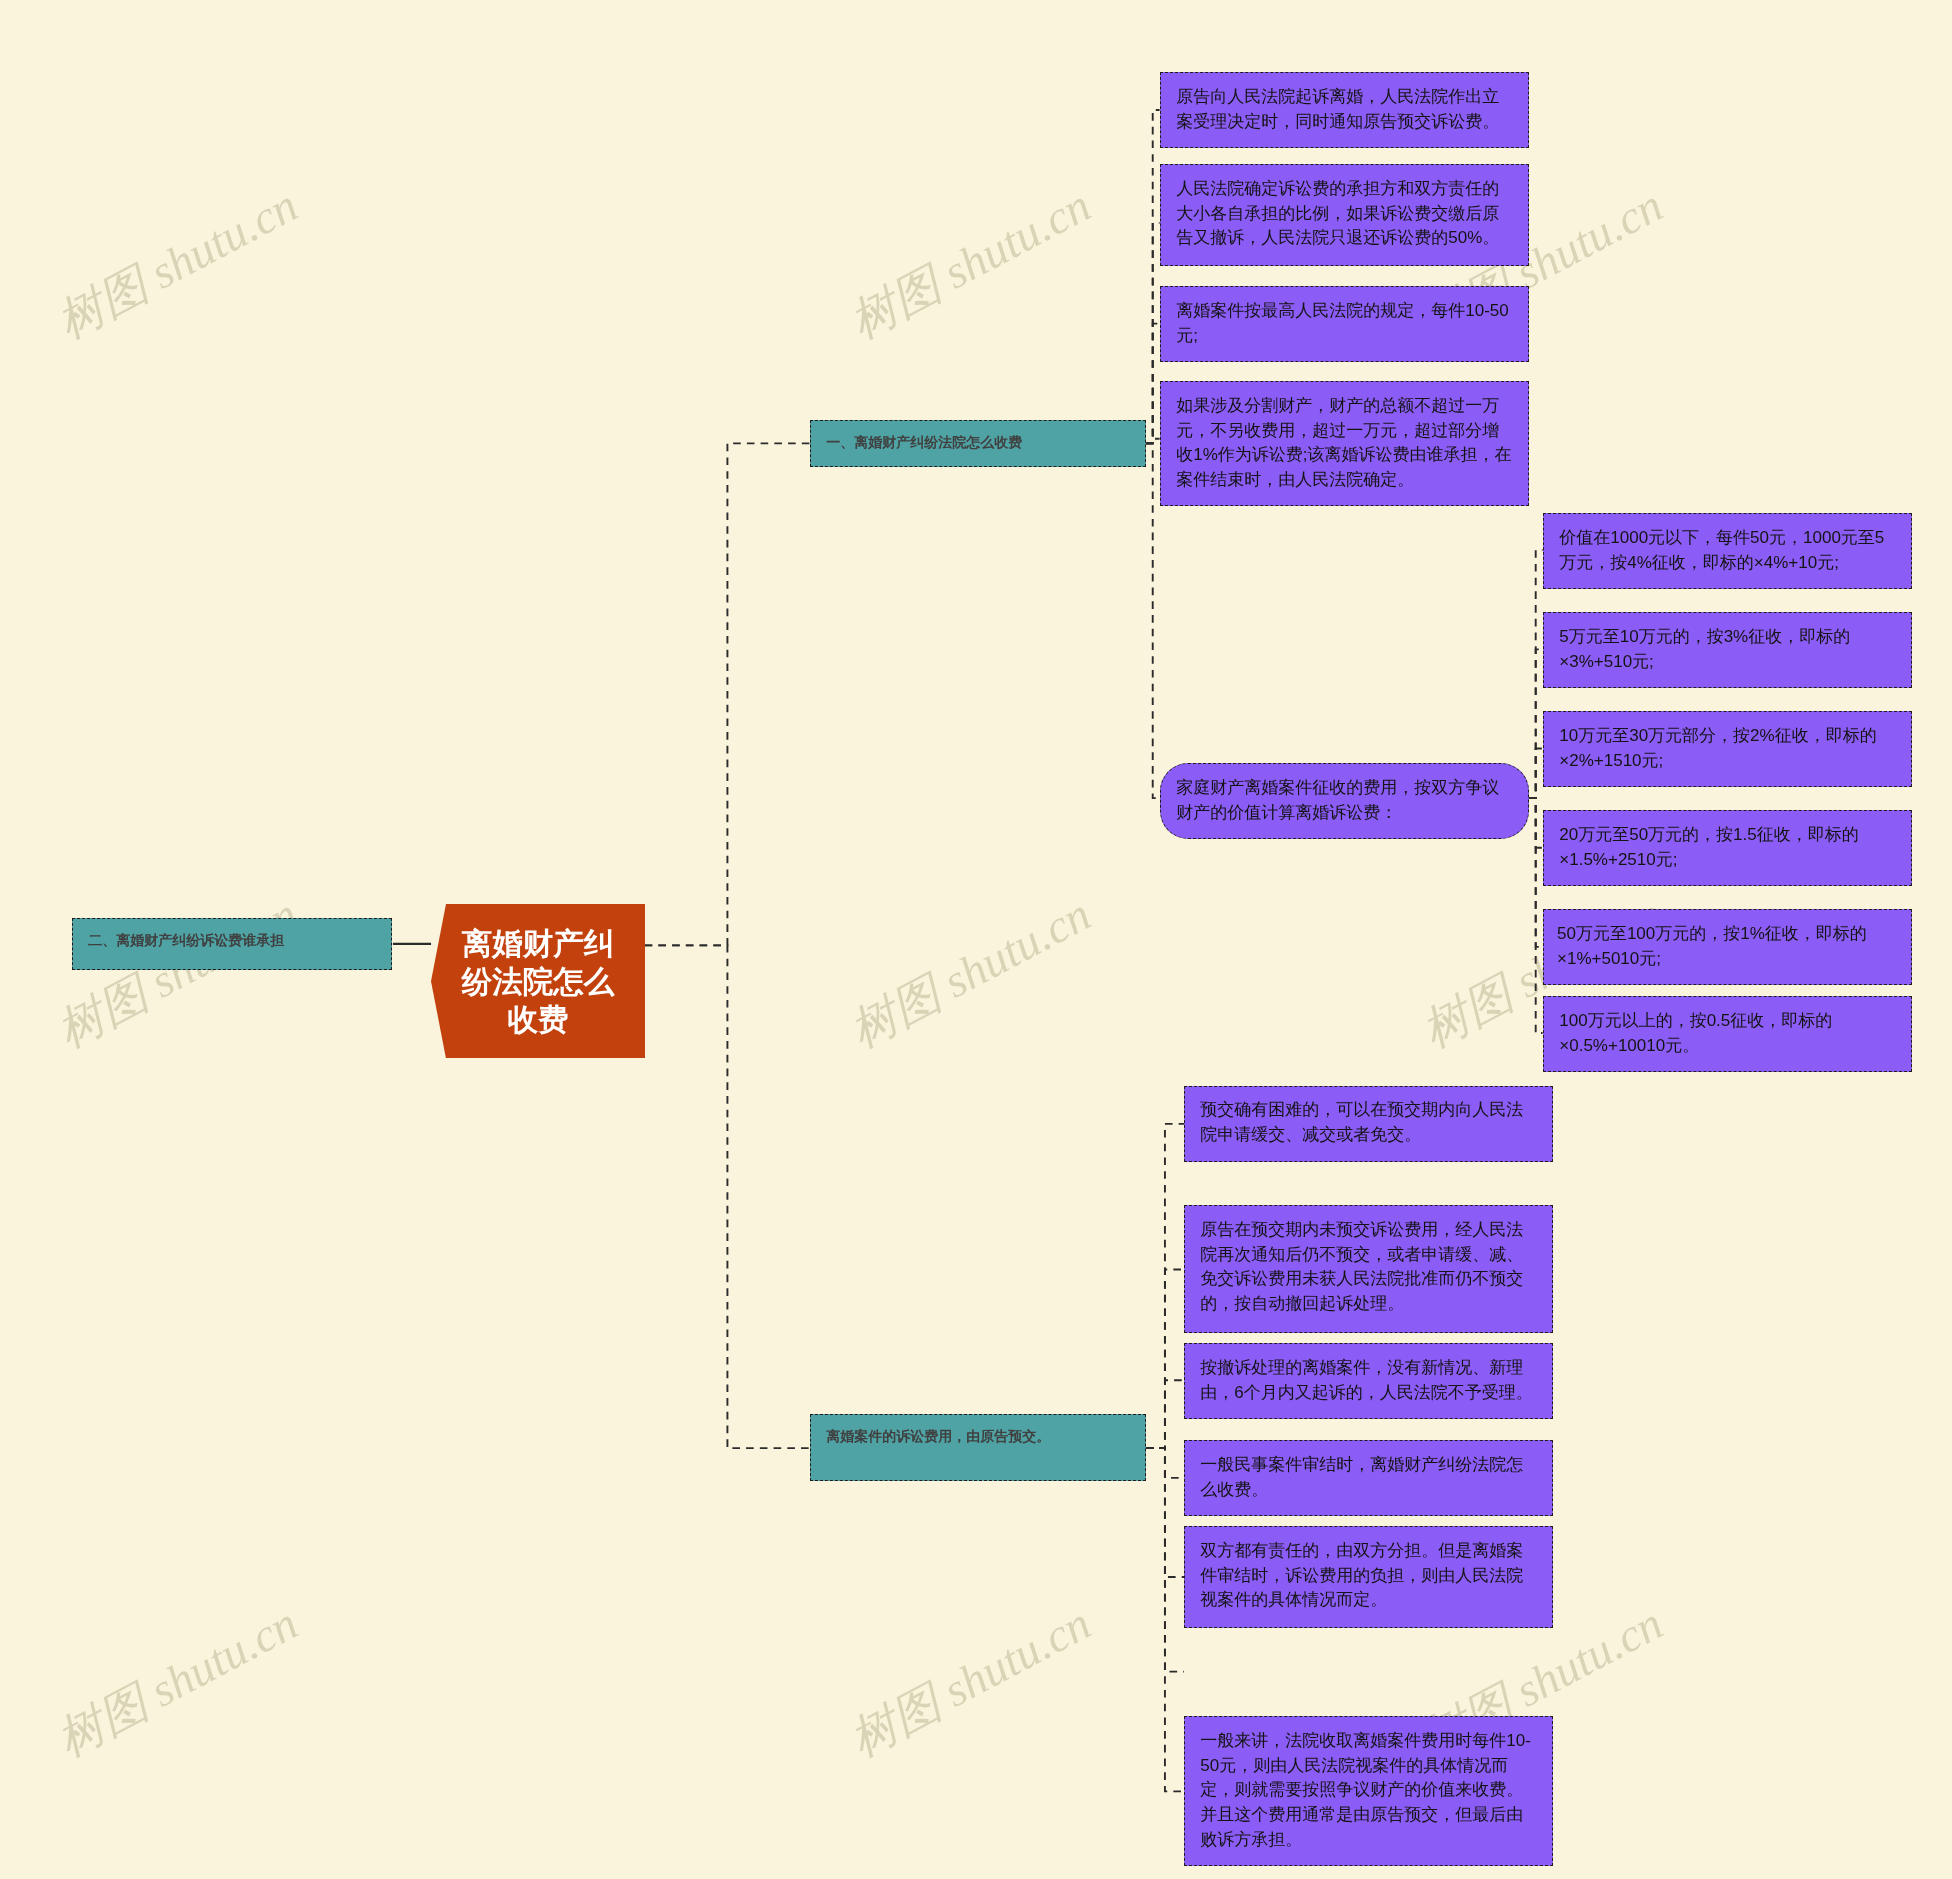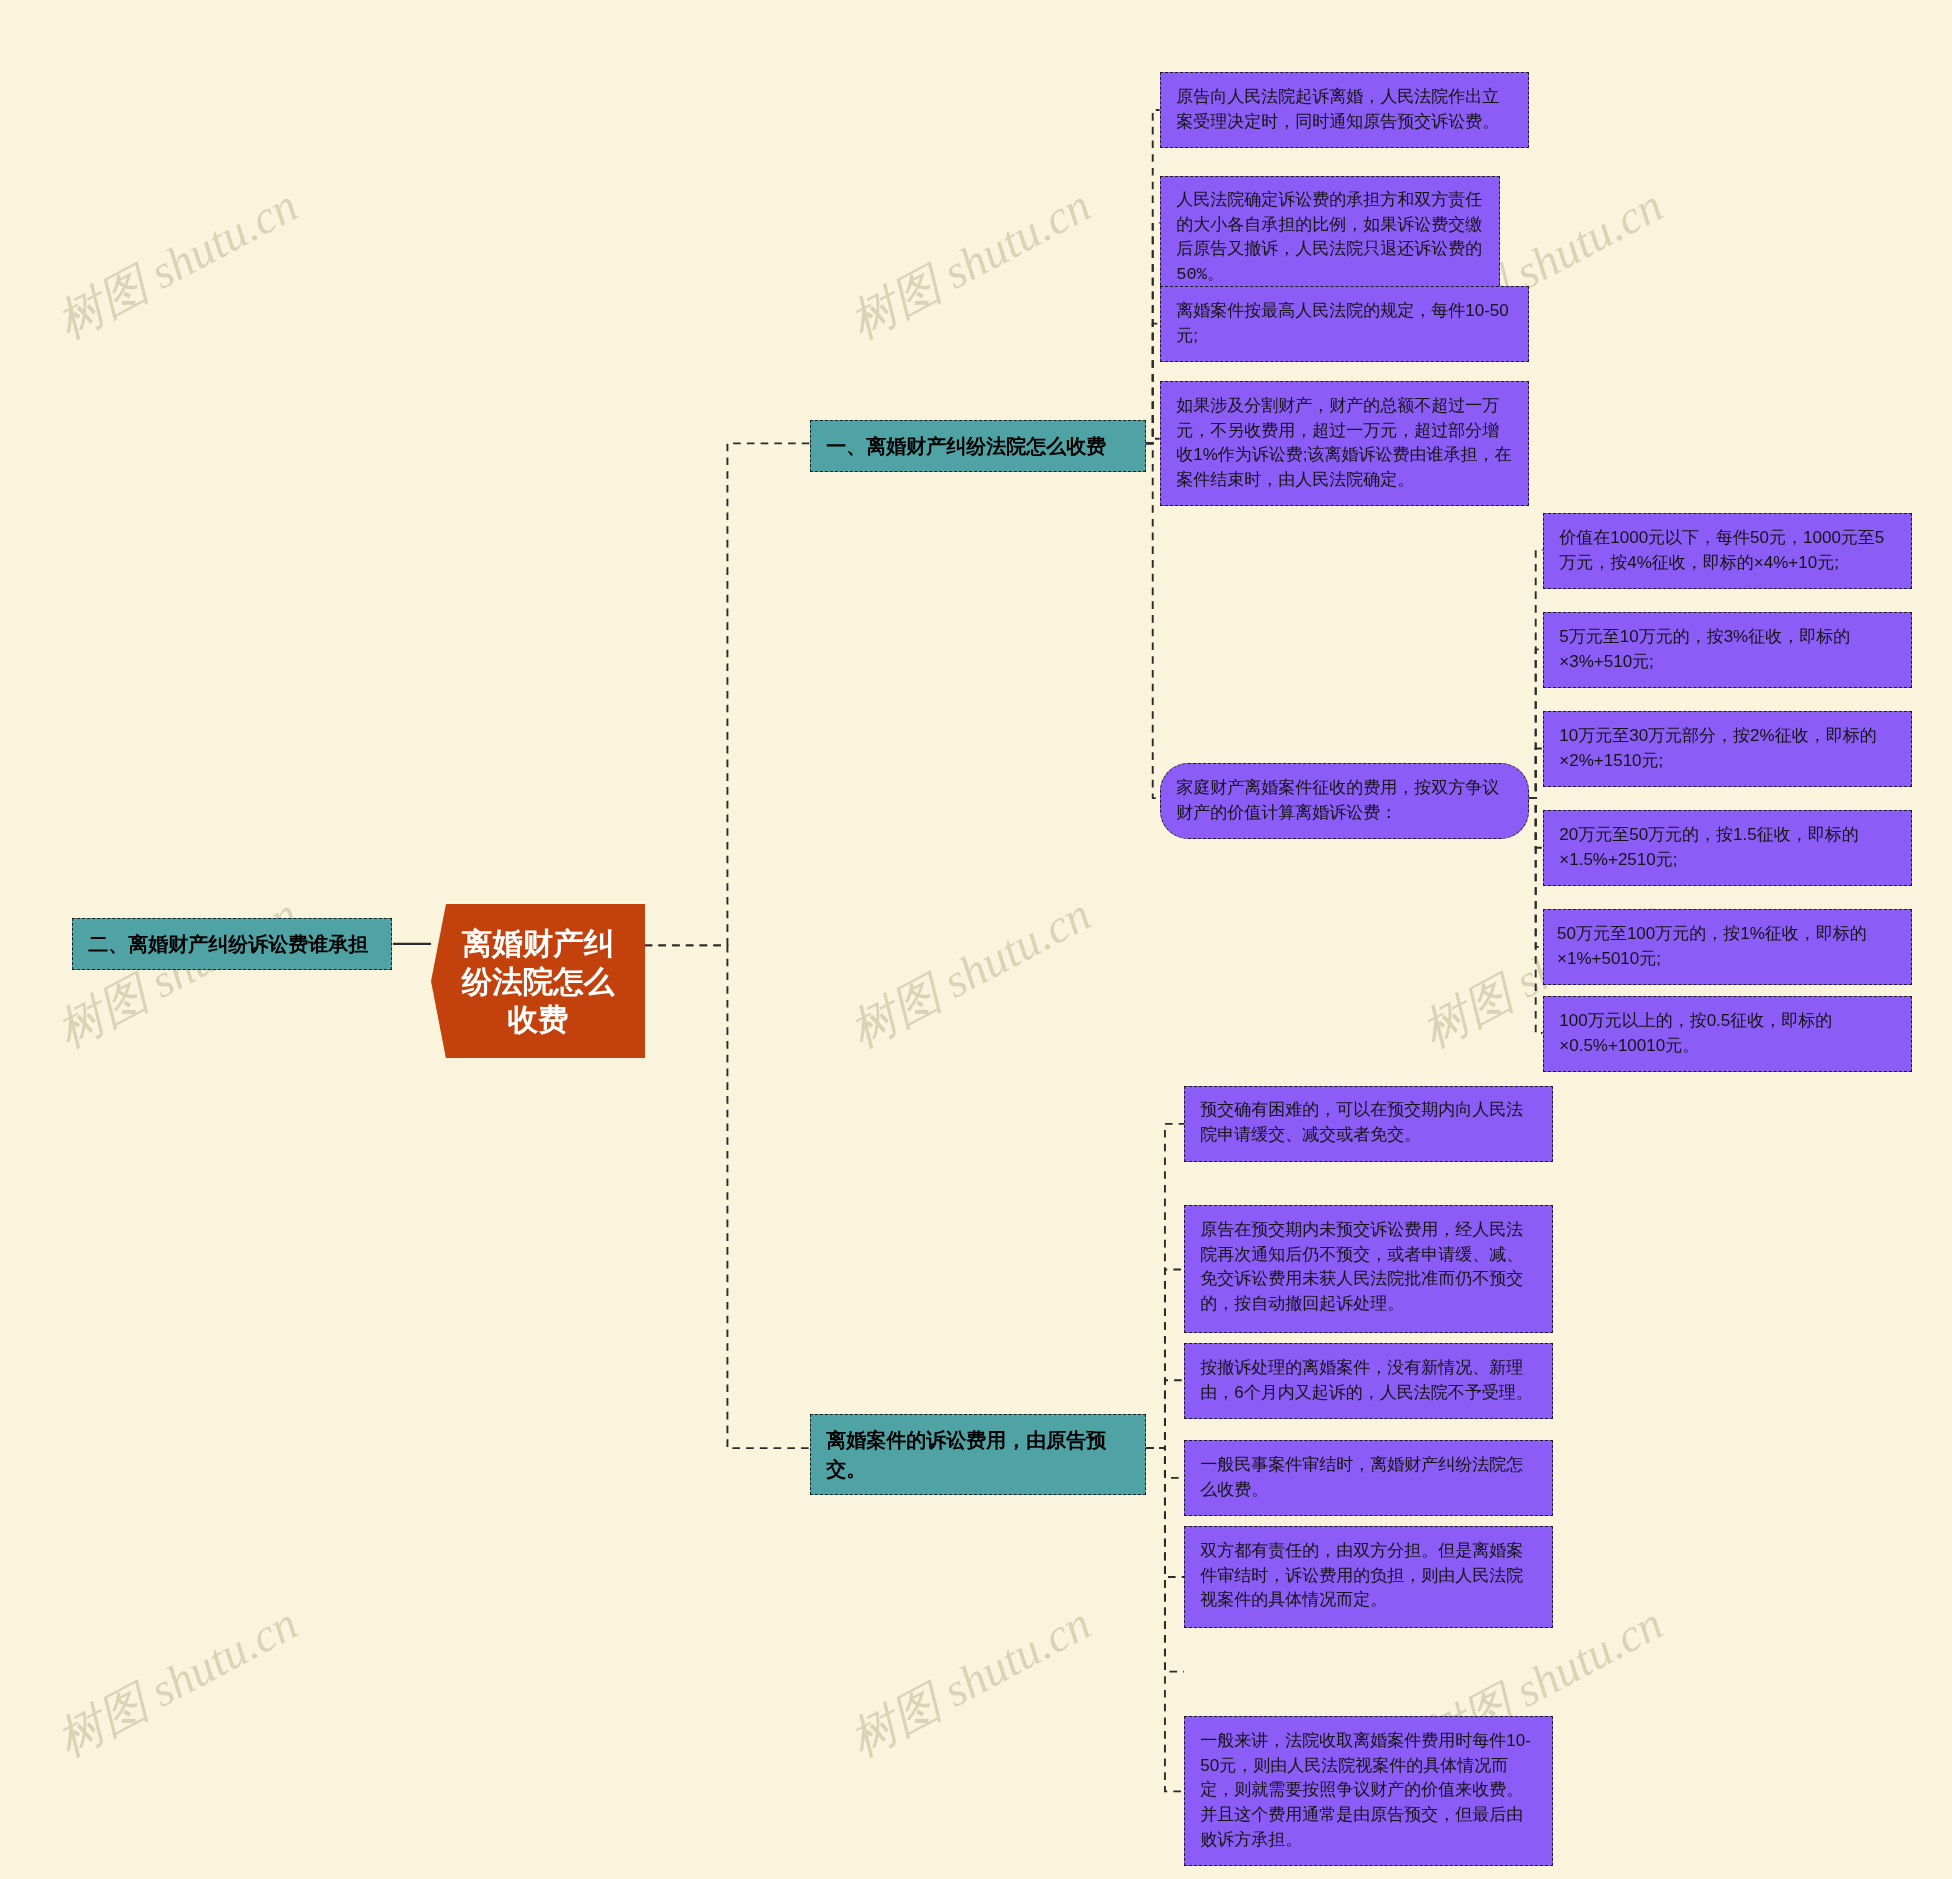--- a/index.html
+++ b/index.html
@@ -59,23 +59,23 @@
     font-size: 30.5px;
     font-weight: 600;
     text-align: center;
     padding: 20px 23px;
     line-height: 1.25;
     clip-path: polygon(0% 50%, 7% 0%, 100% 0%, 100% 100%, 7% 100%);
   }
 
   .node.branch {
     background: #4fa3a5;
-    font-size: 20px;
+    font-size: 14px;
     font-weight: 600;
-    color: #000000;
+    color: #404040;
     padding: 10.7px 15.3px;
   }
 
   .node.leaf {
     background: #8b5cf6;
     font-size: 17px;
     font-weight: 500;
     color: #141414;
     padding: 12.2px 15.3px;
   }
@@ -118,21 +118,21 @@
     <path d="M 1502 1898 H 1527 V 2191 H 1552" fill="none" stroke="#2b2b2b" stroke-width="2.5" stroke-dasharray="10 8"></path>
     <path d="M 1502 1898 H 1527 V 2348 H 1552" fill="none" stroke="#2b2b2b" stroke-width="2.5" stroke-dasharray="10 8"></path>
   </svg>
 
 <div id="mindmap">
     <div class="node root" style="left: 431px; top: 904px; width: 214px; min-height: 82px;"><span>离婚财产纠纷法院怎么收费</span></div>
     <div class="node branch" style="left: 72px; top: 918px; width: 320px; min-height: 52px;"><span>二、离婚财产纠纷诉讼费谁承担</span></div>
     <div class="node branch" style="left: 810px; top: 420px; width: 336px; min-height: 47px;"><span>一、离婚财产纠纷法院怎么收费</span></div>
     <div class="node branch" style="left: 810px; top: 1414px; width: 336px; min-height: 67px;"><span>离婚案件的诉讼费用，由原告预交。</span></div>
     <div class="node leaf" style="left: 1160px; top: 72px; width: 369px; min-height: 75px;"><span>原告向人民法院起诉离婚，人民法院作出立案受理决定时，同时通知原告预交诉讼费。</span></div>
-    <div class="node leaf" style="left: 1160px; top: 176px; width: 340px; min-height: 102px; font-family: Liberation Mono, monospace;"><span>人民法院确定诉讼费的承担方和双方责任的大小各自承担的比例，如果诉讼费交缴后原告又撤诉，人民法院只退还诉讼费的50%。</span></div>
+    <div class="node leaf" style="left: 1160px; top: 164px; width: 369px; min-height: 102px;"><span>人民法院确定诉讼费的承担方和双方责任的大小各自承担的比例，如果诉讼费交缴后原告又撤诉，人民法院只退还诉讼费的50%。</span></div>
     <div class="node leaf" style="left: 1160px; top: 286px; width: 369px; min-height: 75px;"><span>离婚案件按最高人民法院的规定，每件10-50元;</span></div>
     <div class="node leaf" style="left: 1160px; top: 381px; width: 369px; min-height: 114px;"><span>如果涉及分割财产，财产的总额不超过一万元，不另收费用，超过一万元，超过部分增收1%作为诉讼费;该离婚诉讼费由谁承担，在案件结束时，由人民法院确定。</span></div>
     <div class="node leaf" style="left: 1160px; top: 763px; width: 369px; min-height: 70px; border-radius: 28px;"><span>家庭财产离婚案件征收的费用，按双方争议财产的价值计算离婚诉讼费：</span></div>
     <div class="node leaf" style="left: 1543px; top: 513px; width: 369px; min-height: 75px;"><span>价值在1000元以下，每件50元，1000元至5万元，按4%征收，即标的×4%+10元;</span></div>
     <div class="node leaf" style="left: 1543px; top: 612px; width: 369px; min-height: 75px;"><span>5万元至10万元的，按3%征收，即标的×3%+510元;</span></div>
     <div class="node leaf" style="left: 1543px; top: 711px; width: 369px; min-height: 75px;"><span>10万元至30万元部分，按2%征收，即标的×2%+1510元;</span></div>
     <div class="node leaf" style="left: 1543px; top: 810px; width: 369px; min-height: 75px;"><span>20万元至50万元的，按1.5征收，即标的×1.5%+2510元;</span></div>
     <div class="node leaf" style="left: 1543px; top: 909px; width: 369px; min-height: 75px; padding-left: 13px;"><span>50万元至100万元的，按1%征收，即标的×1%+5010元;</span></div>
     <div class="node leaf" style="left: 1543px; top: 996px; width: 369px; min-height: 75px;"><span>100万元以上的，按0.5征收，即标的×0.5%+10010元。</span></div>
     <div class="node leaf" style="left: 1184px; top: 1086px; width: 369px; min-height: 75px; font-family: Liberation Mono, monospace;"><span>预交确有困难的，可以在预交期内向人民法院申请缓交、减交或者免交。</span></div>

